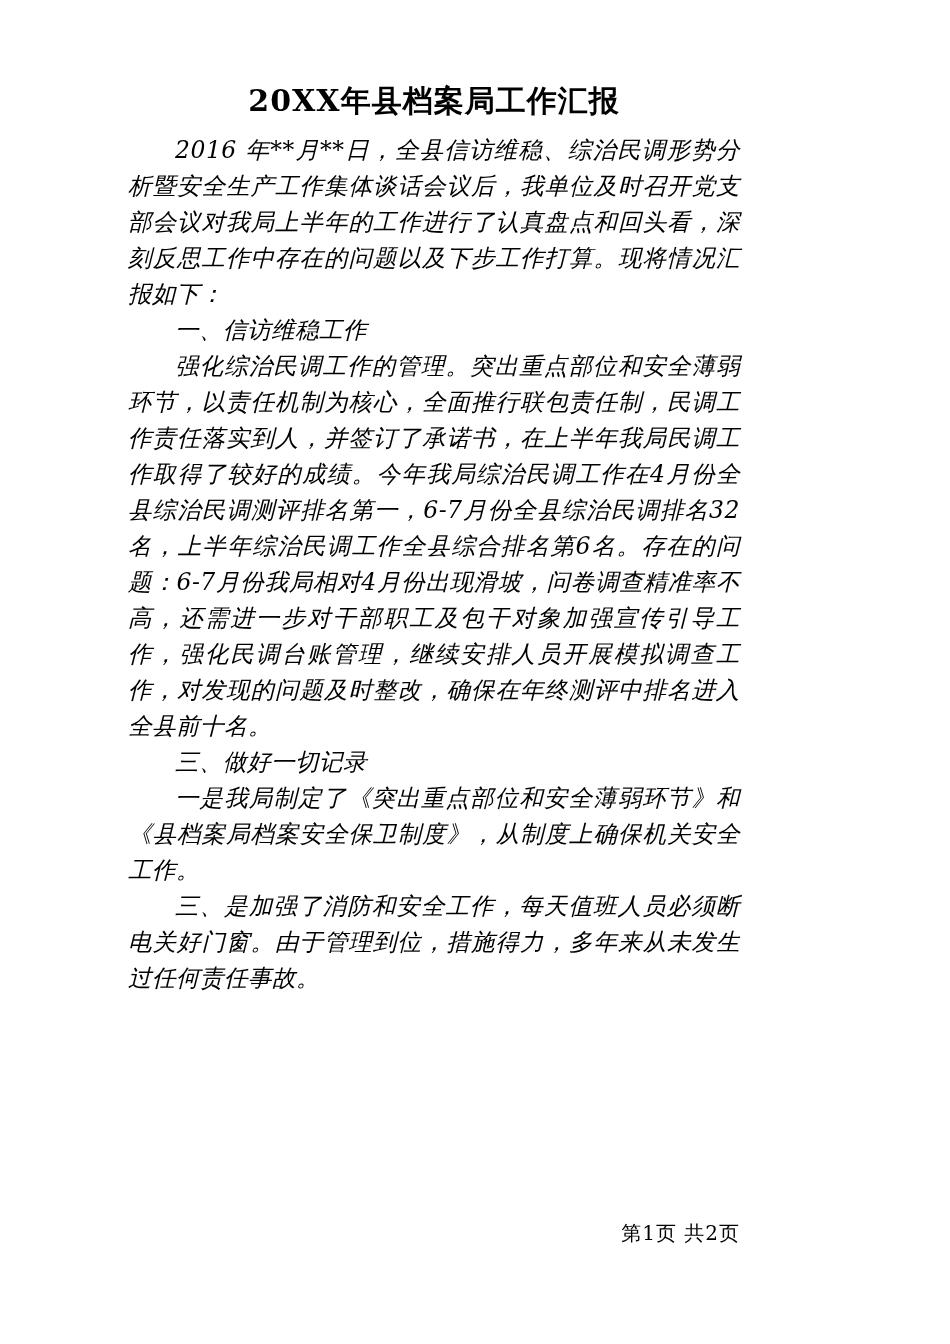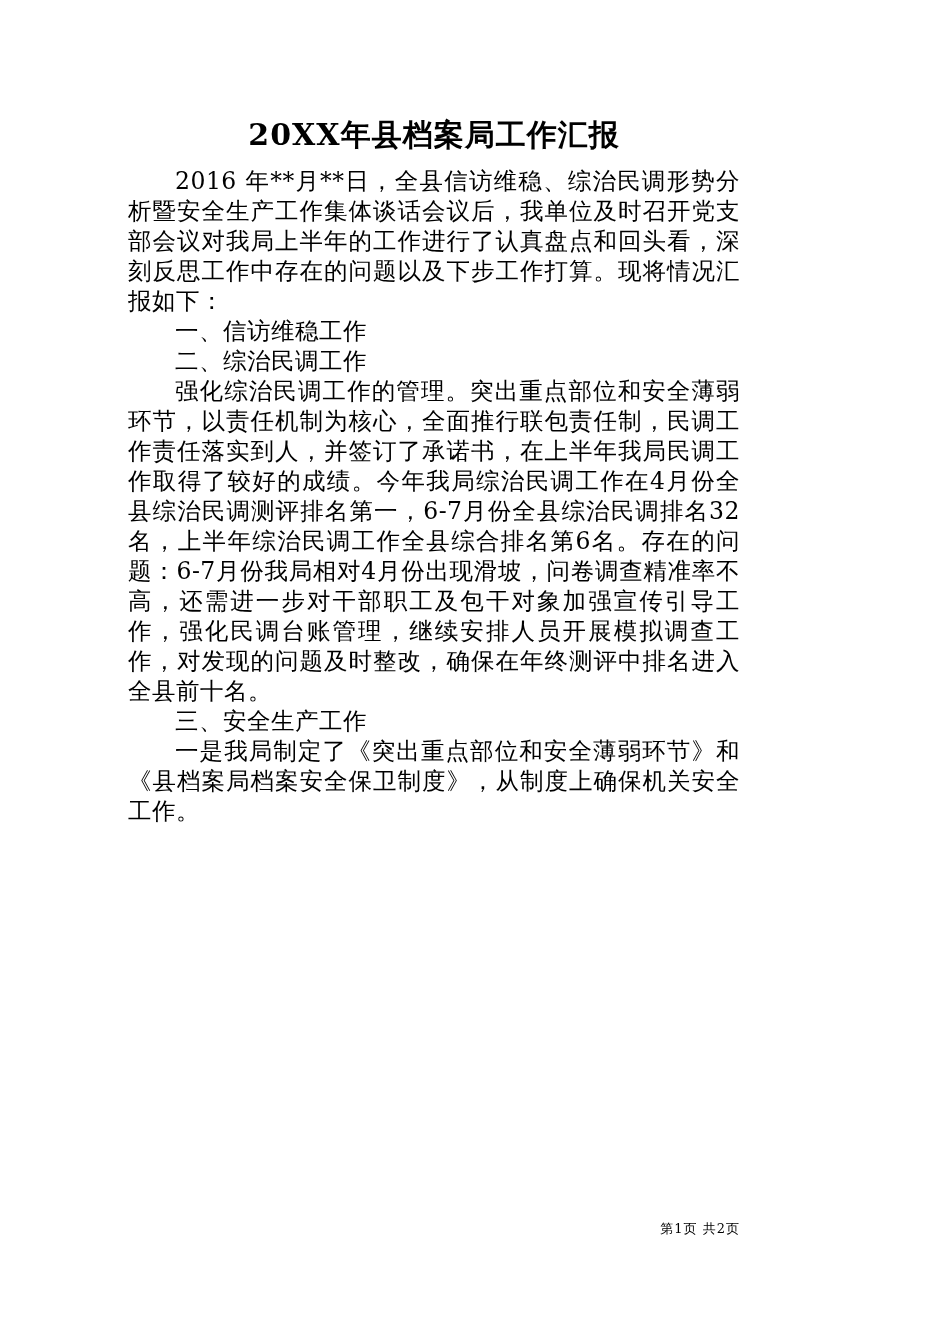--- a/index.html
+++ b/index.html
@@ -9,59 +9,60 @@
       height: 1344px;
       background: #ffffff;
       color: #000000;
       font-family: "DejaVu Serif", "Liberation Serif", serif;
       position: relative;
       overflow: hidden;
     }
     .doc-page {
       width: 848px;
       height: 1344px;
-      padding: 114px 108px 0 128px;
+      padding: 80px 108px 0 128px;
       position: relative;
     }
     .doc-title {
       font-size: 30px;
       font-weight: bold;
       text-align: center;
       margin: 0 0 10px 0;
       line-height: 42px;
       letter-spacing: 1px;
     }
     .doc-body p {
       margin: 0;
       font-size: 23.5px;
-      line-height: 30px;
+      line-height: 36px;
       text-align: justify;
       text-justify: inter-ideograph;
       text-indent: 2em;
       word-break: normal;
       letter-spacing: 0.5px;
+      font-style: italic;
     }
     .doc-footer {
       position: absolute;
       right: 108px;
       top: 1220px;
-      font-size: 13px;
+      font-size: 20px;
       letter-spacing: 1px;
       color: #000000;
     }
   </style>
 </head>
 <body>
 
 <div class="doc-page">
   <h1 class="doc-title">20XX年县档案局工作汇报</h1>
 
   <div class="doc-body">
     <p>2016 年**月**日，全县信访维稳、综治民调形势分析暨安全生产工作集体谈话会议后，我单位及时召开党支部会议对我局上半年的工作进行了认真盘点和回头看，深刻反思工作中存在的问题以及下步工作打算。现将情况汇报如下：</p>
     <p>一、信访维稳工作</p>
-    <p>二、综治民调工作</p>
     <p>强化综治民调工作的管理。突出重点部位和安全薄弱环节，以责任机制为核心，全面推行联包责任制，民调工作责任落实到人，并签订了承诺书，在上半年我局民调工作取得了较好的成绩。今年我局综治民调工作在4月份全县综治民调测评排名第一，6-7月份全县综治民调排名32名，上半年综治民调工作全县综合排名第6名。存在的问题：6-7月份我局相对4月份出现滑坡，问卷调查精准率不高，还需进一步对干部职工及包干对象加强宣传引导工作，强化民调台账管理，继续安排人员开展模拟调查工作，对发现的问题及时整改，确保在年终测评中排名进入全县前十名。</p>
-    <p>三、安全生产工作</p>
+    <p>三、做好一切记录</p>
     <p>一是我局制定了《突出重点部位和安全薄弱环节》和《县档案局档案安全保卫制度》，从制度上确保机关安全工作。</p>
+    <p>三、是加强了消防和安全工作，每天值班人员必须断电关好门窗。由于管理到位，措施得力，多年来从未发生过任何责任事故。</p>
   </div>
 
   <div class="doc-footer">第1页 共2页</div>
 </div>
 
 </body></html>

